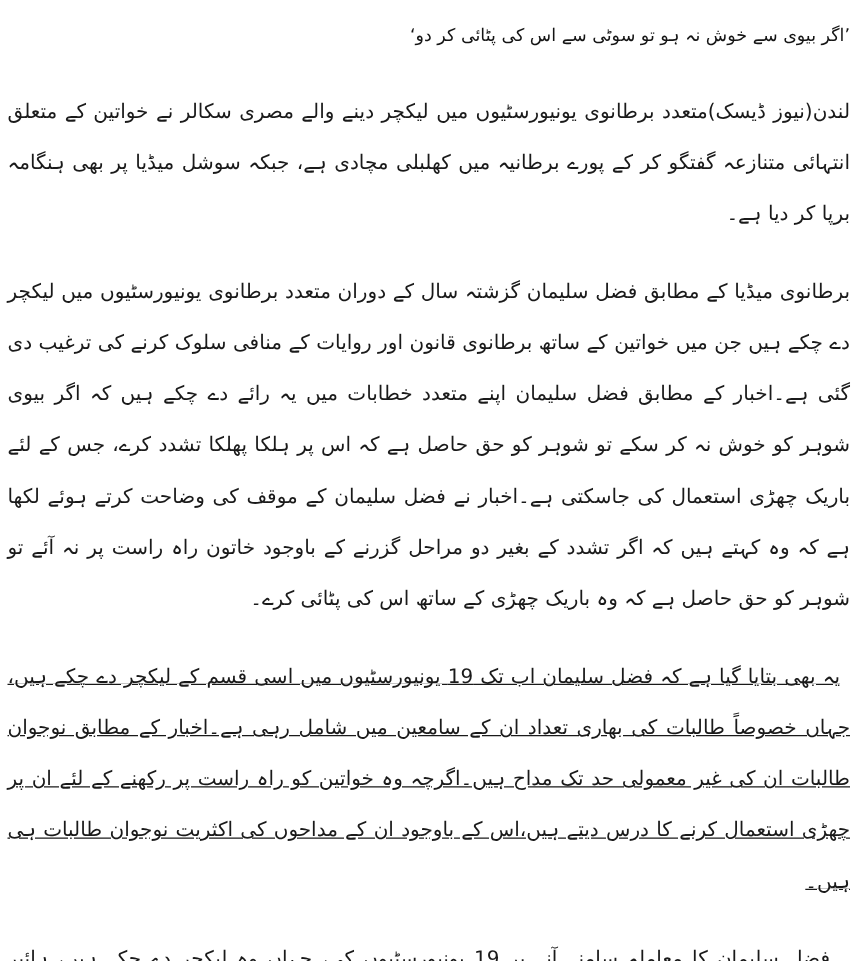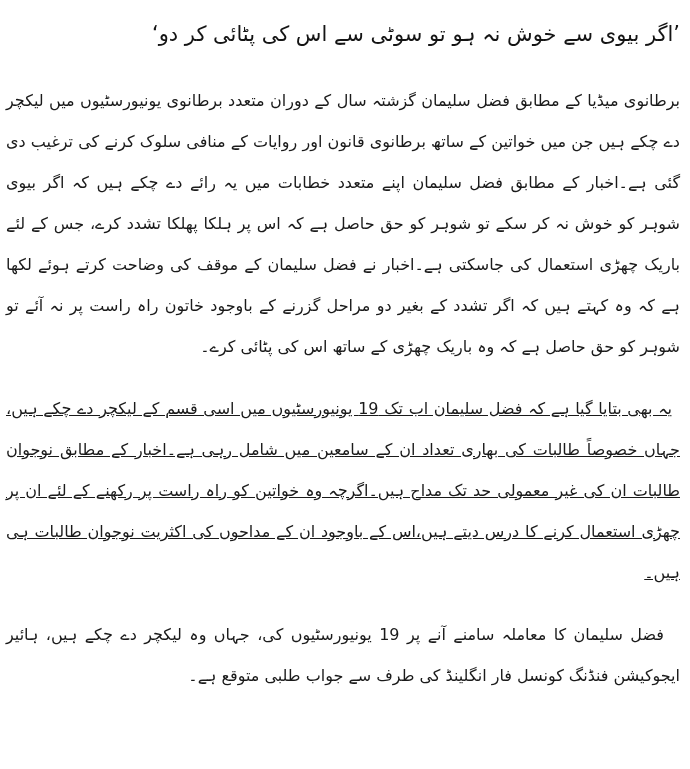--- a/index.html
+++ b/index.html
@@ -14,21 +14,21 @@
     font-family: "DejaVu Sans", sans-serif;
     color: #161616;
   }
   .article {
     direction: rtl;
     padding: 14px 10px 0 6px;
     box-sizing: border-box;
     width: 690px;
   }
   .article-title {
-    font-size: 21px;
+    font-size: 14px;
     line-height: 1.6;
     text-align: right;
     margin: 4px 0 28px 0;
     font-weight: normal;
     color: #141414;
   }
   .para {
     font-size: 16px;
     line-height: 41px;
     text-align: justify;
@@ -39,20 +39,21 @@
   .para.indent-sm { text-indent: 8px; text-decoration: underline; }
   .para.indent-md { text-indent: 16px; }
 </style>
 </head>
 <body>
 
 <div class="article">
 
   <h1 class="article-title">’اگر بیوی سے خوش نہ ہو تو سوٹی سے اس کی پٹائی کر دو‘</h1>
 
+  <p class="para">لندن(نیوز ڈیسک)متعدد برطانوی یونیورسٹیوں میں لیکچر دینے والے مصری سکالر نے خواتین کے متعلق انتہائی متنازعہ گفتگو کر کے پورے برطانیہ میں کھلبلی مچادی ہے، جبکہ سوشل میڈیا پر بھی ہنگامہ برپا کر دیا ہے۔</p>
 
   <p class="para">برطانوی میڈیا کے مطابق فضل سلیمان گزشتہ سال کے دوران متعدد برطانوی یونیورسٹیوں میں لیکچر دے چکے ہیں جن میں خواتین کے ساتھ برطانوی قانون اور روایات کے منافی سلوک کرنے کی ترغیب دی گئی ہے۔اخبار کے مطابق فضل سلیمان اپنے متعدد خطابات میں یہ رائے دے چکے ہیں کہ اگر بیوی شوہر کو خوش نہ کر سکے تو شوہر کو حق حاصل ہے کہ اس پر ہلکا پھلکا تشدد کرے، جس کے لئے باریک چھڑی استعمال کی جاسکتی ہے۔اخبار نے فضل سلیمان کے موقف کی وضاحت کرتے ہوئے لکھا ہے کہ وہ کہتے ہیں کہ اگر تشدد کے بغیر دو مراحل گزرنے کے باوجود خاتون راہ راست پر نہ آئے تو شوہر کو حق حاصل ہے کہ وہ باریک چھڑی کے ساتھ اس کی پٹائی کرے۔</p>
 
   <p class="para indent-sm">یہ بھی بتایا گیا ہے کہ فضل سلیمان اب تک 19 یونیورسٹیوں میں اسی قسم کے لیکچر دے چکے ہیں، جہاں خصوصاً طالبات کی بھاری تعداد ان کے سامعین میں شامل رہی ہے۔اخبار کے مطابق نوجوان طالبات ان کی غیر معمولی حد تک مداح ہیں۔اگرچہ وہ خواتین کو راہ راست پر رکھنے کے لئے ان پر چھڑی استعمال کرنے کا درس دیتے ہیں،اس کے باوجود ان کے مداحوں کی اکثریت نوجوان طالبات ہی ہیں۔</p>
 
   <p class="para indent-md">فضل سلیمان کا معاملہ سامنے آنے پر 19 یونیورسٹیوں کی، جہاں وہ لیکچر دے چکے ہیں، ہائیر ایجوکیشن فنڈنگ کونسل فار انگلینڈ کی طرف سے جواب طلبی متوقع ہے۔</p>
 
 </div>
 
 </body></html>

